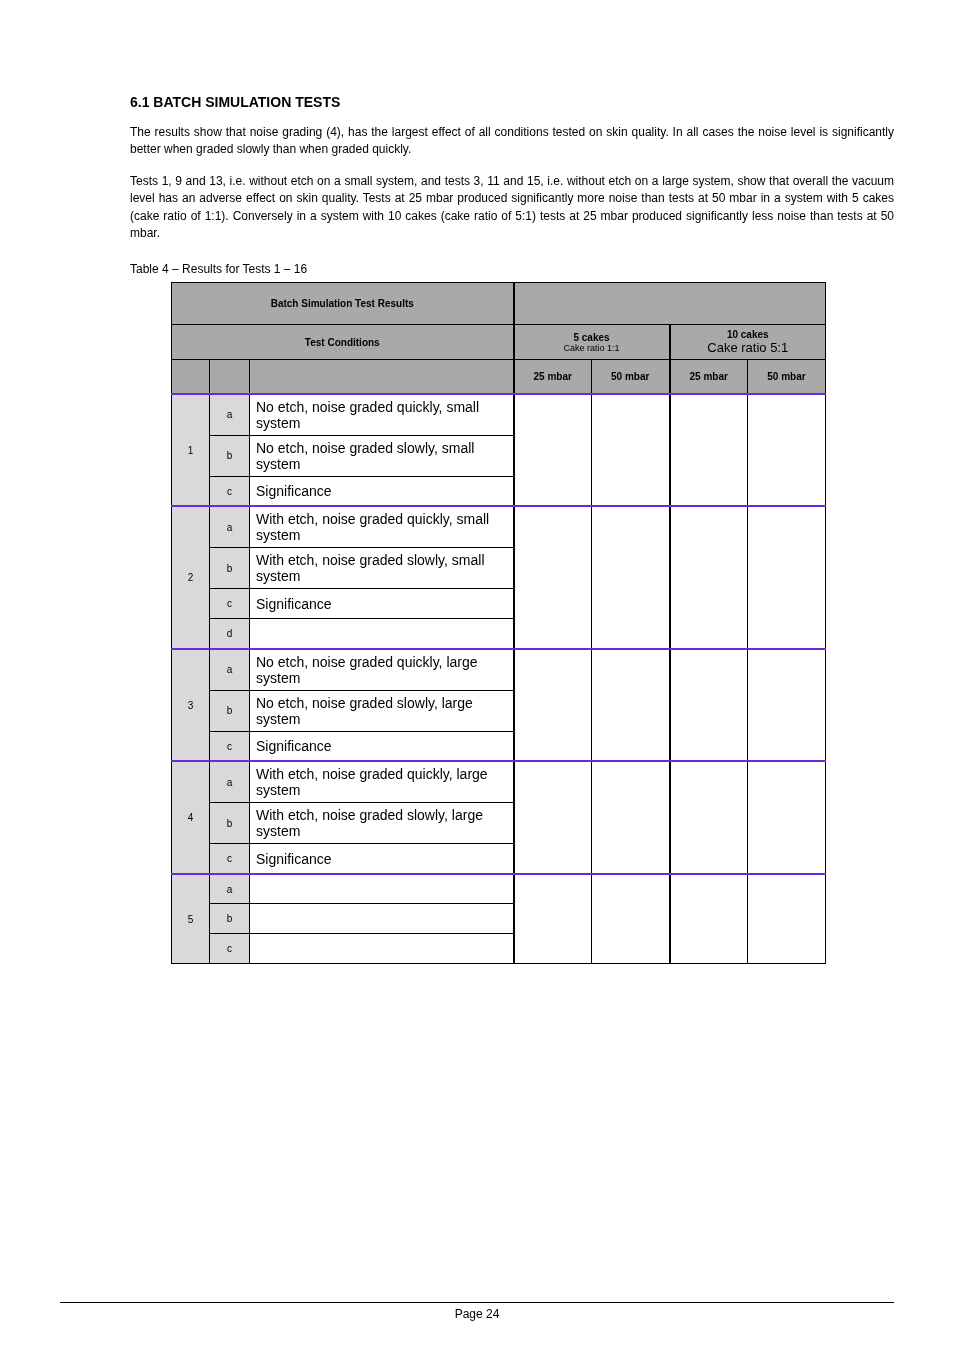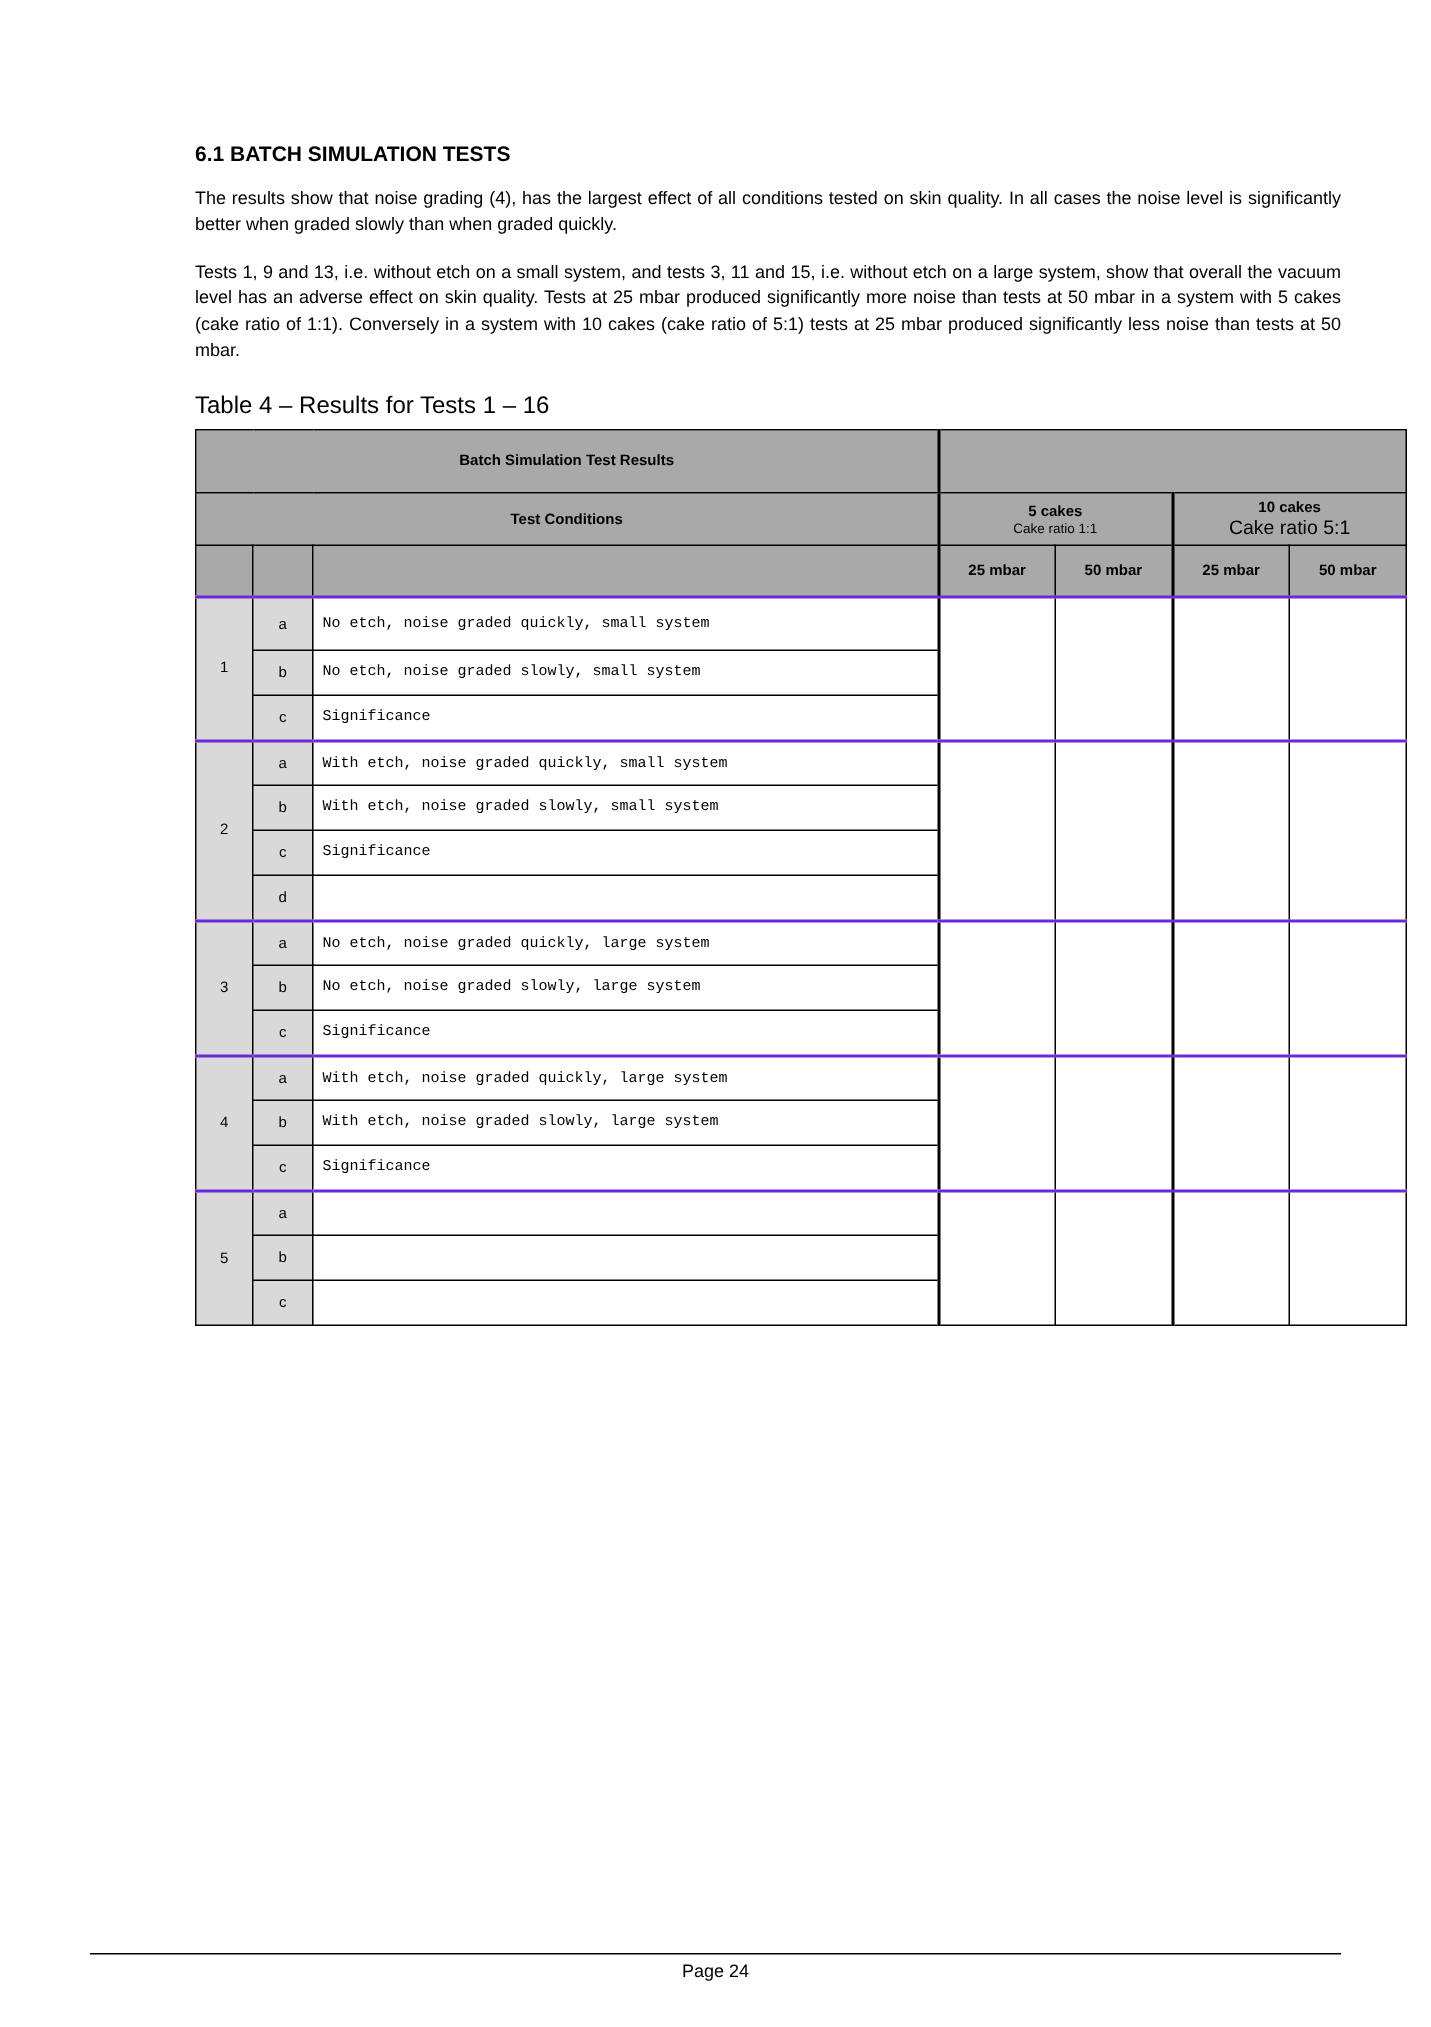--- a/index.html
+++ b/index.html
@@ -30,26 +30,26 @@
     margin: 14px 0 14px 70px;
   }
   .para {
     margin: 0 0 14px 70px;
     line-height: 1.45;
     font-size: 12px;
     text-align: justify;
   }
   .caption {
     margin: 20px 0 6px 70px;
-    font-size: 16px;
+    font-size: 12px;
   }
   table.results {
     border-collapse: collapse;
-    width: 808px;
-    margin-left: 70px;
+    width: 655px;
+    margin-left: 111px;
     font-size: 10px;
   }
   table.results td, table.results th {
     border: 1px solid #000;
     padding: 4px 6px;
     box-sizing: border-box;
   }
   table.results .thick-right {
     border-right: 2px solid #000;
   }
@@ -66,22 +66,21 @@
     background: #d9d9d9;
     text-align: center;
     vertical-align: middle;
   }
   table.results .data {
     text-align: center;
     vertical-align: middle;
   }
   table.results .desc {
     text-align: left;
-    font-size: 10px;
-    font-family: Liberation Mono, monospace;
+    font-size: 14px;
   }
   .h-super { height: 42px; }
   .h-hdr1 { height: 34px; }
   .h-hdr2 { height: 34px; }
   .h-desc-tall { height: 36px; }
   .h-desc { height: 30px; }
 
   .col-num { width: 38px; }
   .col-subnum { width: 40px; }
   .col-desc { width: 228px; }

